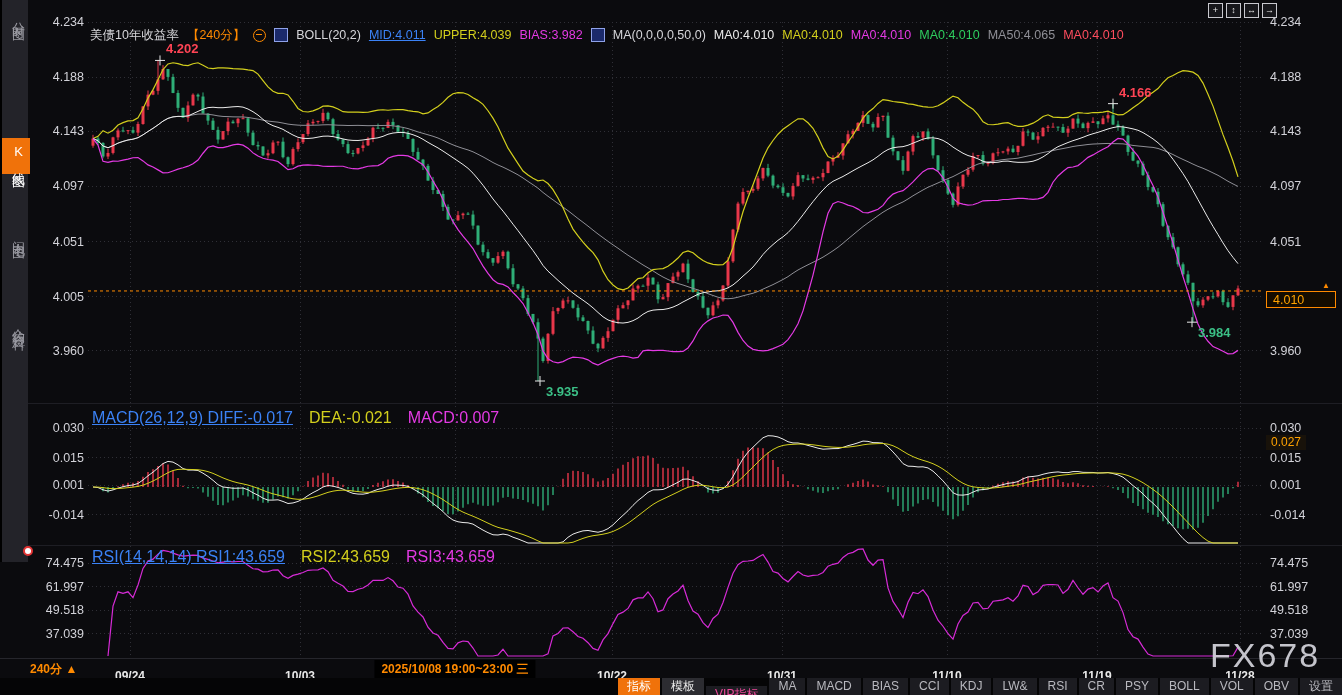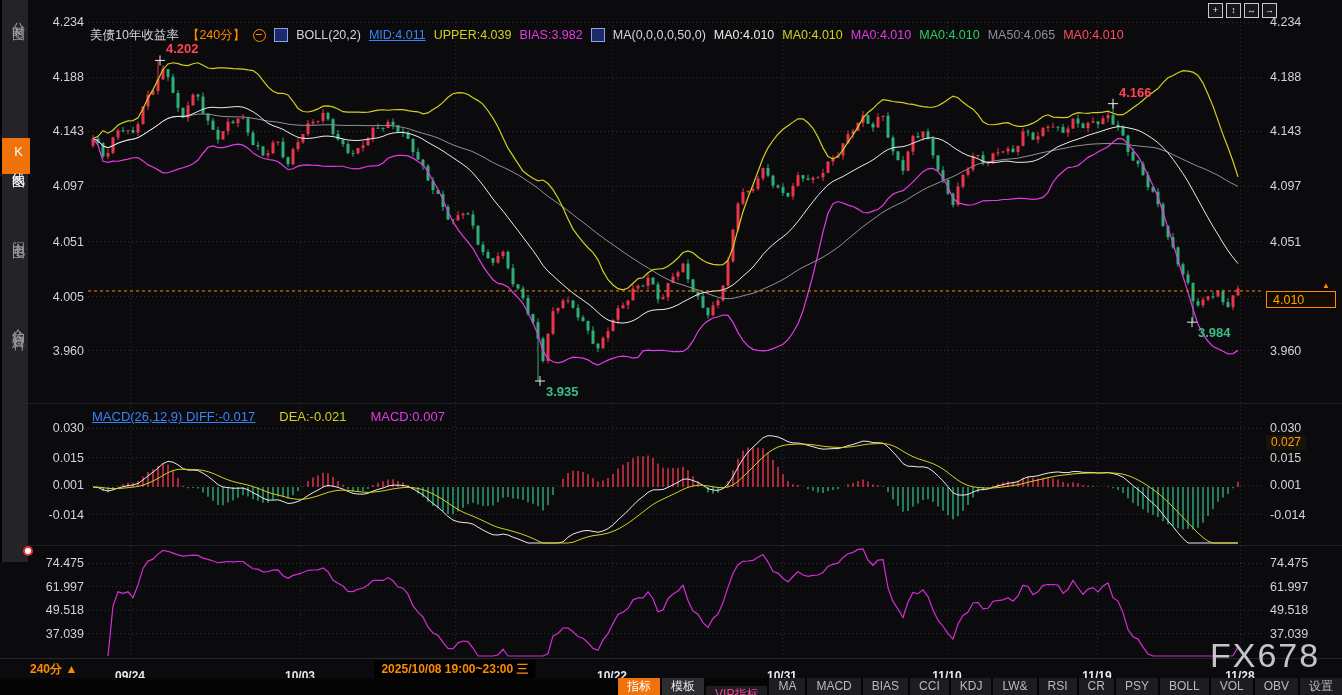--- a/index.html
+++ b/index.html
@@ -11,21 +11,21 @@
   .side-item.active{background:#f0720a;color:#fff;}
   
   .hdr{position:absolute;left:90px;top:3px;height:16px;display:flex;align-items:center;gap:8px;font-size:12.5px;color:#d6d6da;white-space:nowrap;margin-top:24px;}
   .c-org{color:#ff8a00;}.c-yel{color:#d3cf1d;}.c-mag{color:#e43ae4;}.c-wht{color:#3b82f6;text-decoration:underline;}
   .circ-icon{width:11px;height:11px;border:1px solid #ff8a00;border-radius:50%;position:relative;display:inline-block;}
   .circ-icon::after{content:"";position:absolute;left:2px;top:4px;width:6px;height:1px;background:#ff8a00;}
   .mini-icon{width:12px;height:12px;background:#1b2a6b;border:1px solid #8fa2e8;display:inline-block;}
   .top-icons{position:absolute;left:1208px;top:3px;display:flex;gap:3px;}
   .ticon{width:13px;height:13px;border:1px solid #c9c9cf;background:#17171b;color:#e8e8e8;font-size:9px;line-height:12px;text-align:center;cursor:pointer;}
   
-  .panel-hdr{position:absolute;left:92px;display:flex;gap:24px;font-size:13px;color:#e4e4e8;white-space:nowrap;}
+  .panel-hdr{position:absolute;left:92px;display:flex;gap:16px;font-size:16px;color:#e4e4e8;white-space:nowrap;}
   
   .price-tag{position:absolute;left:1266px;top:291px;width:70px;height:17px;line-height:17px;background:#140c00;border:1px solid #ff8a00;color:#ffa200;font-size:12.5px;padding-left:6px;box-sizing:border-box;}
   .tag-arrow{position:absolute;left:1322px;top:281px;color:#ff8a00;font-size:8px;}
   .macd-tag{position:absolute;left:1266px;top:435px;background:#18120a;color:#ffa200;font-size:12px;height:15px;line-height:15px;padding:0 5px;}
   .alert-icon{position:absolute;left:23px;top:546px;width:6px;height:6px;border:2px solid #e23333;border-radius:50%;background:#fff;}
   .watermark{position:absolute;left:1210px;top:636px;font-size:34px;color:#d4d4dc;letter-spacing:2px;opacity:.92;pointer-events:none;}
   
   .timebar{position:absolute;left:0;top:659px;width:1342px;height:18px;font-size:12px;color:#e8e8e8;}
   .tb-period{position:absolute;left:30px;top:2px;color:#ff8a00;font-weight:bold;cursor:pointer;}
   .tb-date{position:absolute;transform:translateX(-50%);top:10px;font-weight:bold;}
@@ -859,20 +859,25 @@
       <span class="ticon">↔</span>
       <span class="ticon">→</span>
     </div>
 
   <div class="panel-hdr" style="top:409px;">
     <span class="c-wht">MACD(26,12,9) DIFF:-0.017</span>
     <span class="c-yel">DEA:-0.021</span>
     <span class="c-mag">MACD:0.007</span>
   </div>
 
+  <div class="panel-hdr" style="top:548px;">
+    <span class="c-wht">RSI(14,14,14) RSI1:43.659</span>
+    <span class="c-yel">RSI2:43.659</span>
+    <span class="c-mag">RSI3:43.659</span>
+  </div>
 
   <div class="alert-icon"></div>
 
   <span class="tag-arrow">▲</span>
   <div class="price-tag">4.010</div>
   <div class="macd-tag">0.027</div>
 
   <div class="timebar">
     <span class="tb-period">
       <span>240分</span> <span>▲</span>

